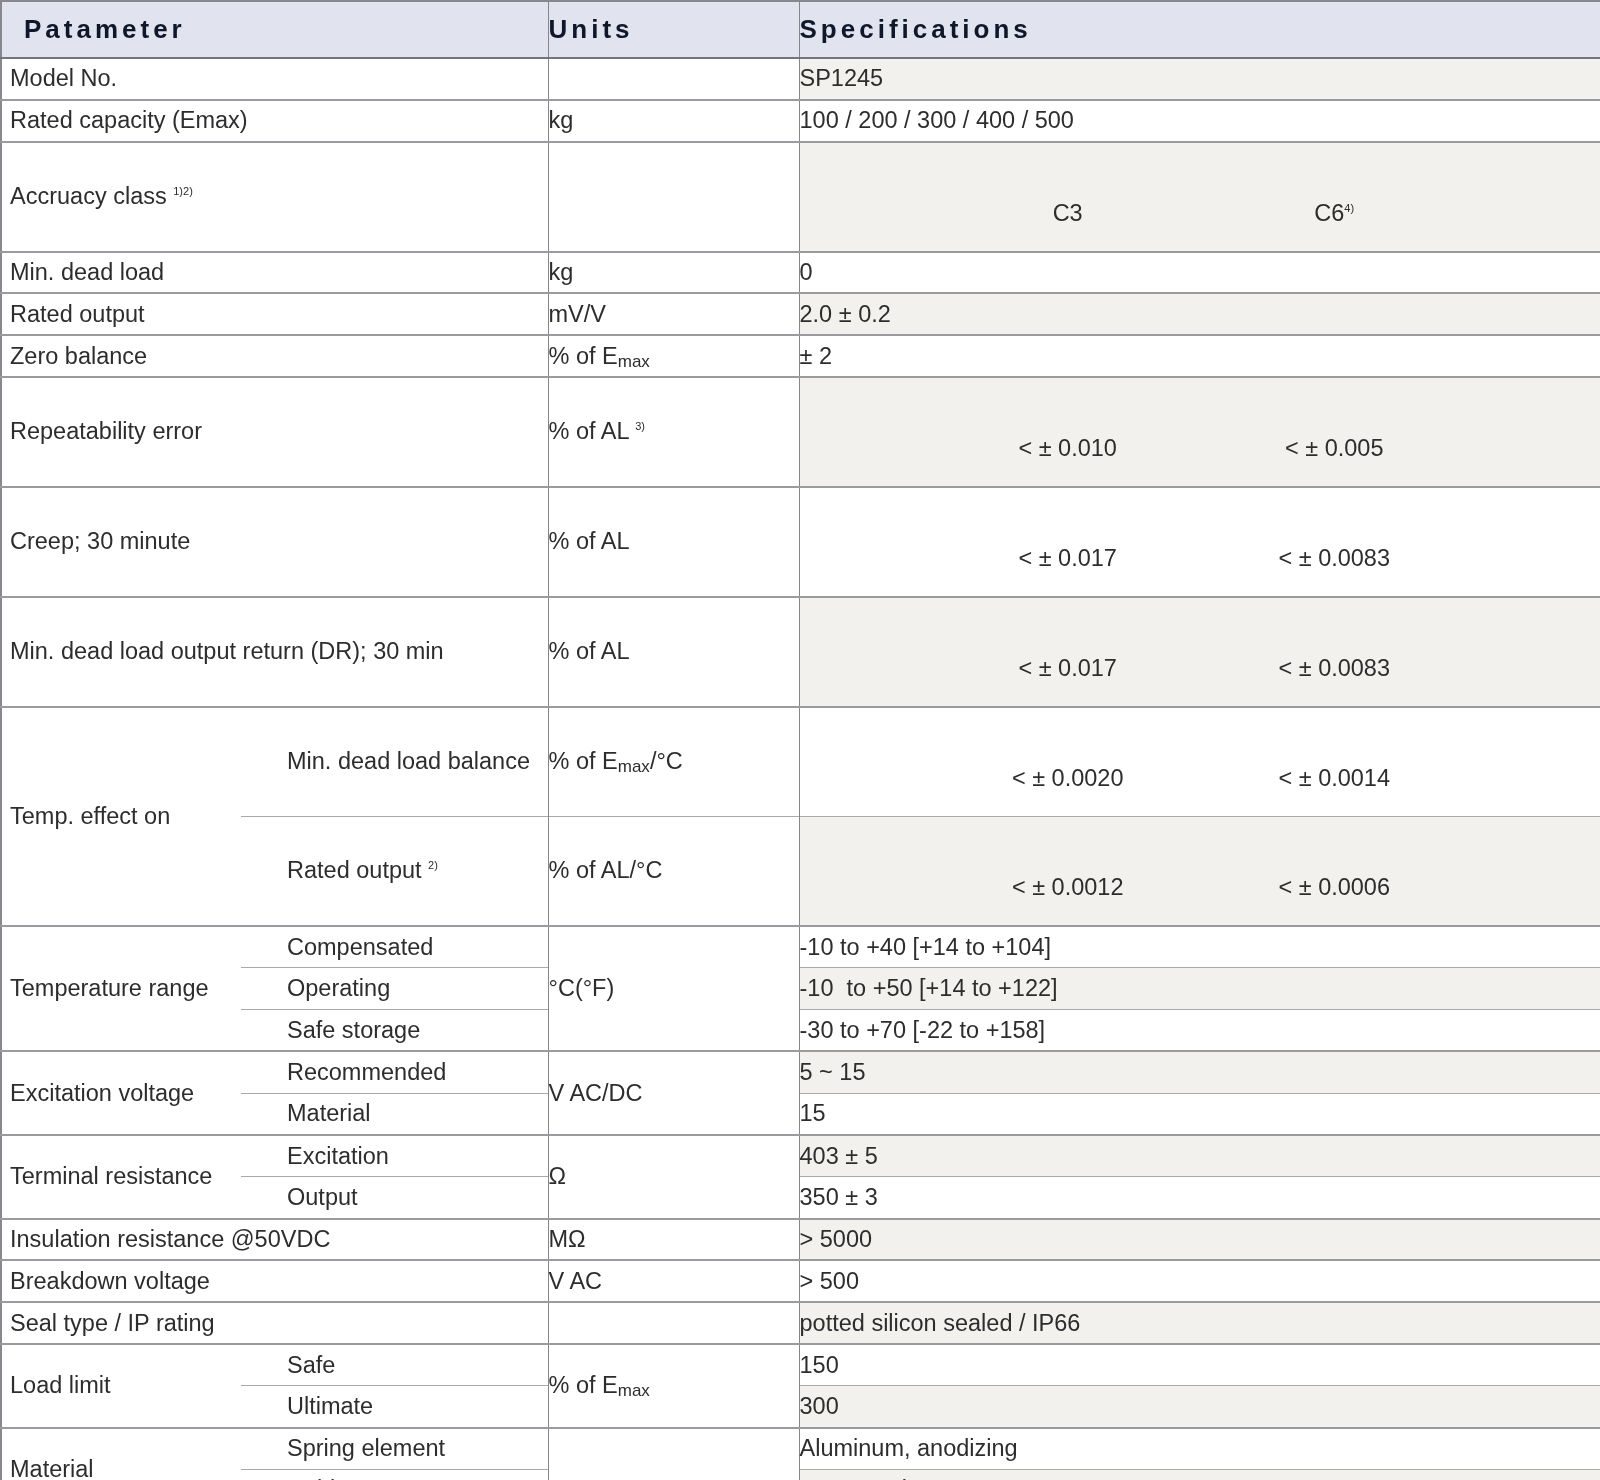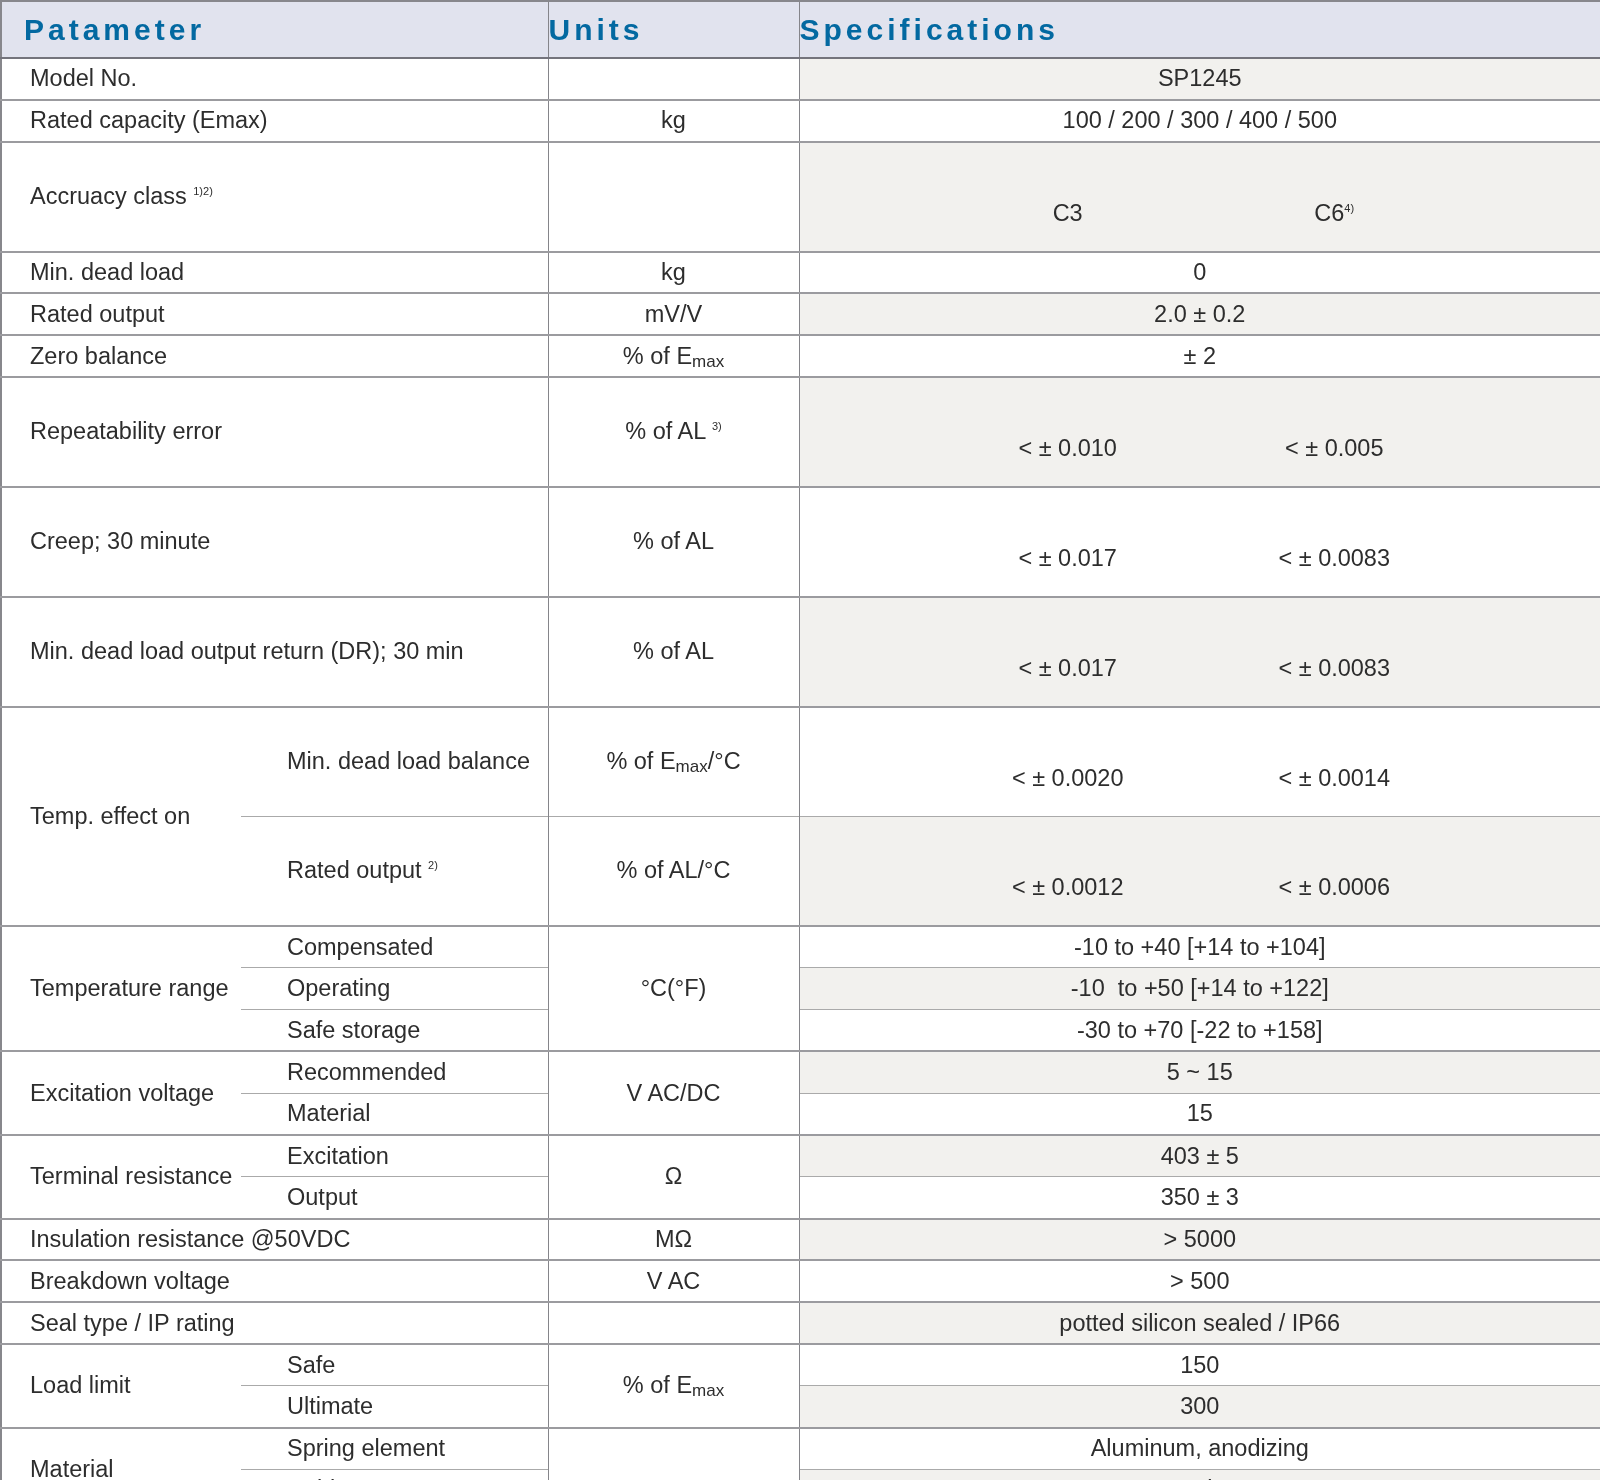--- a/index.html
+++ b/index.html
@@ -17,56 +17,56 @@
     border: 2px solid #87878c;
   }
   col.c-group { width: 240px; }
   col.c-sub   { width: 307px; }
   col.c-unit  { width: 251px; }
   col.c-spec  { width: 802px; }
 
   thead tr { height: 57px; }
   thead th {
     background: #e1e3ee;
-    font-size: 30px;
+    font-size: 26px;
     font-weight: 600;
     letter-spacing: 4px;
-    color: #0369a1;
+    color: #0f172a;
     border-bottom: 2px solid #74747c;
     vertical-align: middle;
   }
   th.h-param { text-align: left; padding-left: 22px; }
   th.h-unit, th.h-spec { text-align: left; }
 
   tbody tr { height: 41.8px; }
   tbody td {
     font-size: 23.5px;
     vertical-align: middle;
     border-top: 2px solid #9b9b9f;
   }
   tr.cont td { border-top: 1px solid #aaaaaa; }
 
   td.param, td.group {
     text-align: left;
-    padding-left: 28px;
+    padding-left: 8px;
     white-space: nowrap;
     overflow: hidden;
   }
   td.sub {
     text-align: left;
     padding-left: 46px;
     white-space: nowrap;
     overflow: hidden;
   }
   td.unit, th.h-unit {
     border-left: 1px solid #85858a;
     border-right: 1px solid #85858a;
   }
   td.unit, td.spec {
-    text-align: center;
+    text-align: left;
     white-space: pre;
   }
   td.spec { border-left: 1px solid #85858a; }
   td.shade { background: #f2f1ee; }
 
   td.two { position: relative; }
   td.two span {
     position: absolute;
     top: 50%;
     transform: translate(-50%, -50%);

